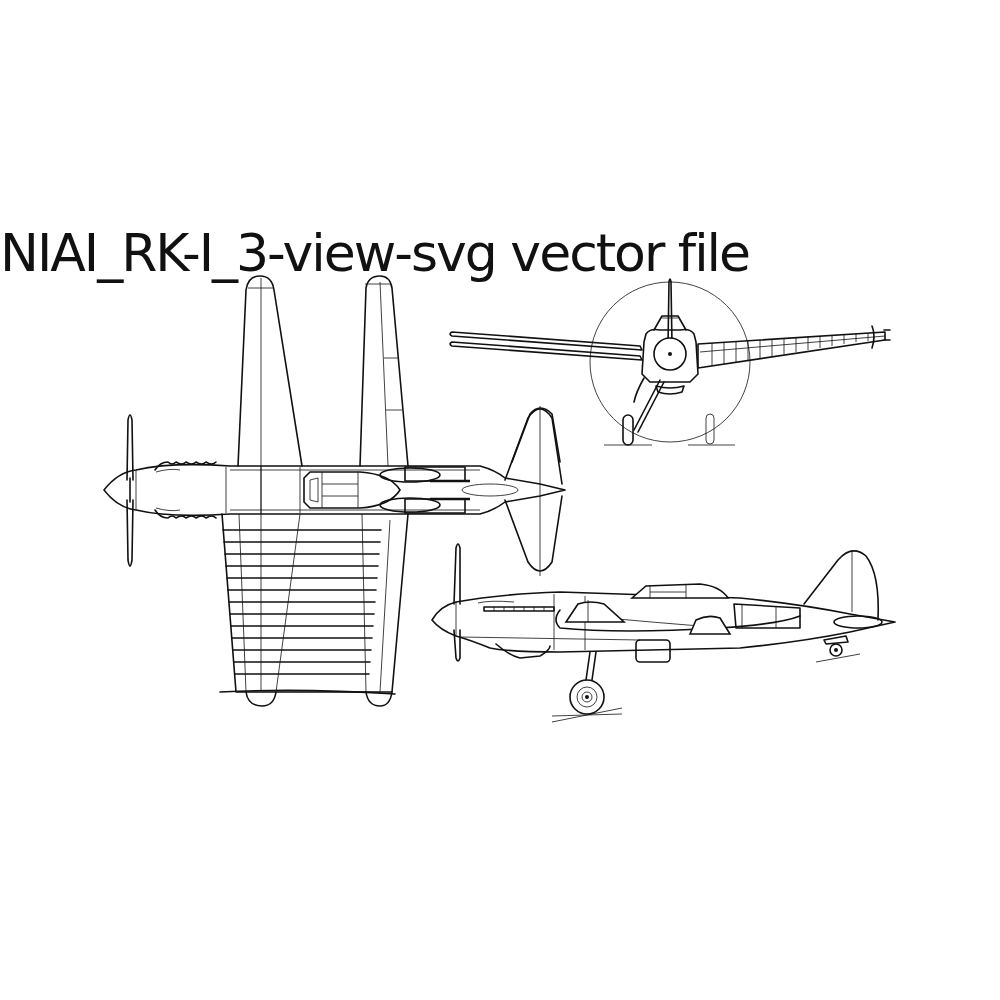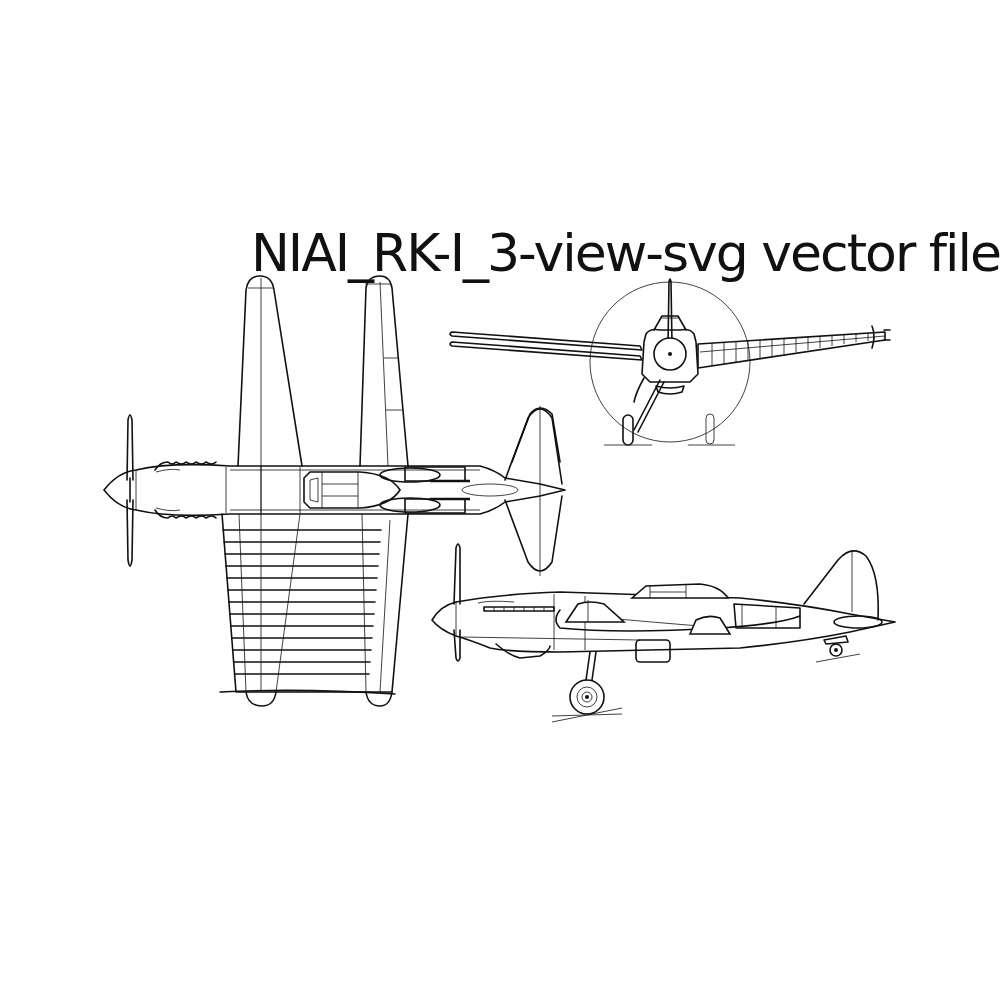--- a/index.html
+++ b/index.html
@@ -1,19 +1,19 @@
 <!DOCTYPE html>
 <html><head>
   <meta charset="utf-8">
   <style>
     html, body { margin: 0; padding: 0; background: #ffffff; }
     body { width: 1000px; height: 1000px; position: relative; overflow: hidden; }
     .title {
       position: absolute; left: 0; top: 218px; width: 1000px;
-      text-align: right; font-family: "DejaVu Sans", sans-serif;
+      text-align: left; font-family: "DejaVu Sans", sans-serif;
       font-size: 52px; letter-spacing: -2px; color: #111111;
       line-height: 70px; white-space: nowrap; z-index: 2;
     }
     svg.drawing { position: absolute; left: 0; top: 0; width: 1000px; height: 1000px; z-index: 1; }
     .ln { fill: none; stroke: #111; stroke-width: 1.6; stroke-linejoin: round; stroke-linecap: round; }
     .th { fill: none; stroke: #111; stroke-width: 0.8; }
     .bold { fill: none; stroke: #111; stroke-width: 2.6; }
     .wf { fill: #fff; stroke: #111; stroke-width: 1.6; }
     .blk { fill: #111; stroke: none; }
   </style>

